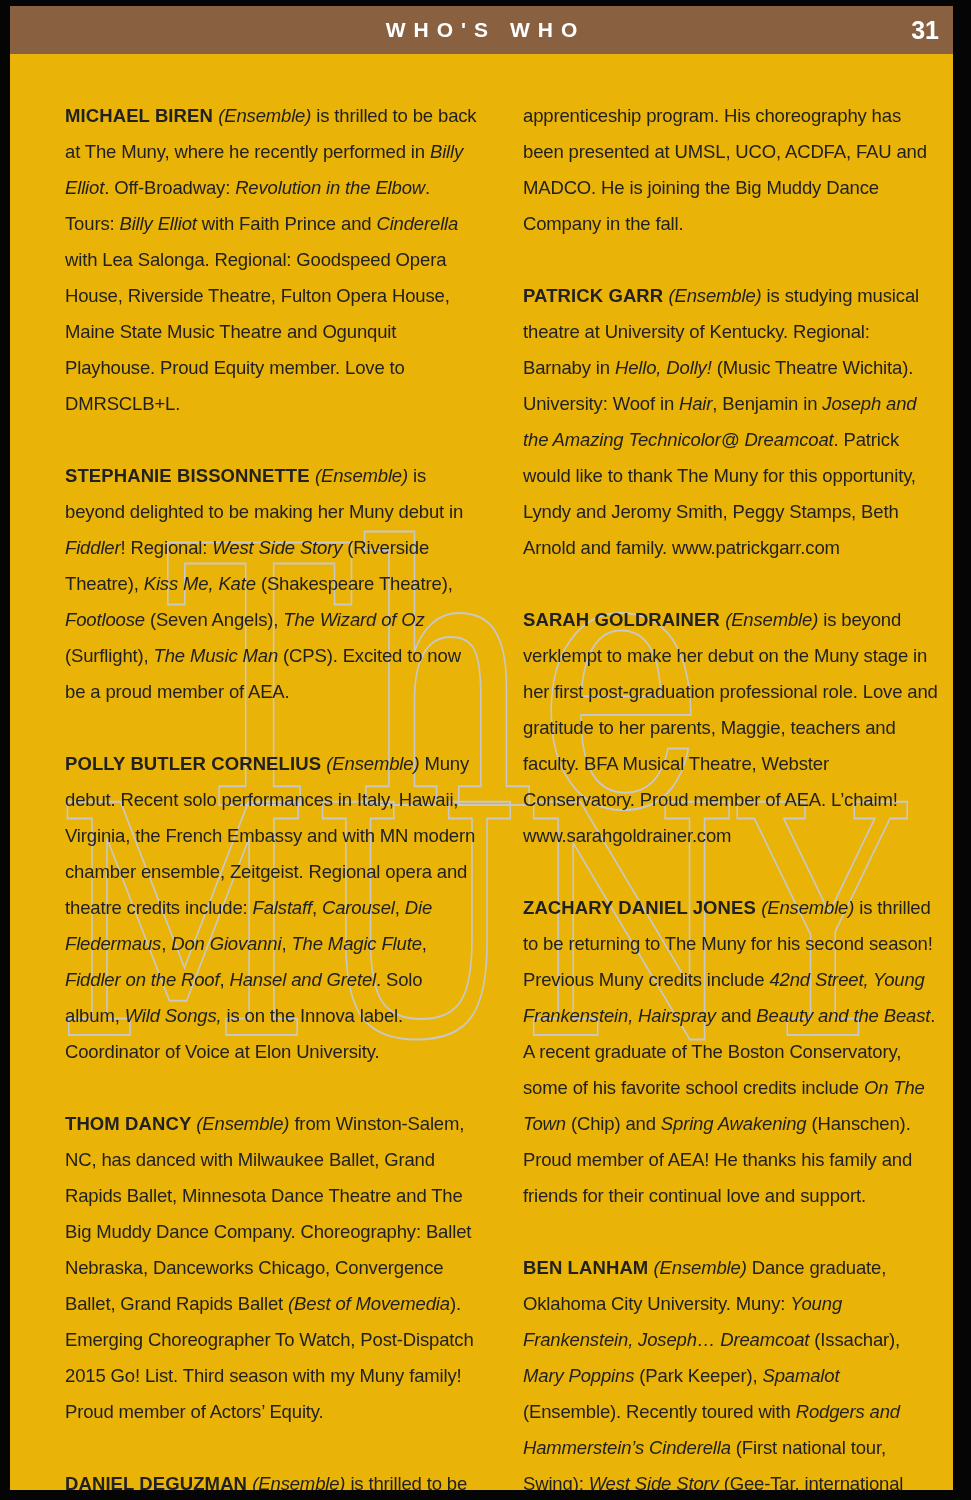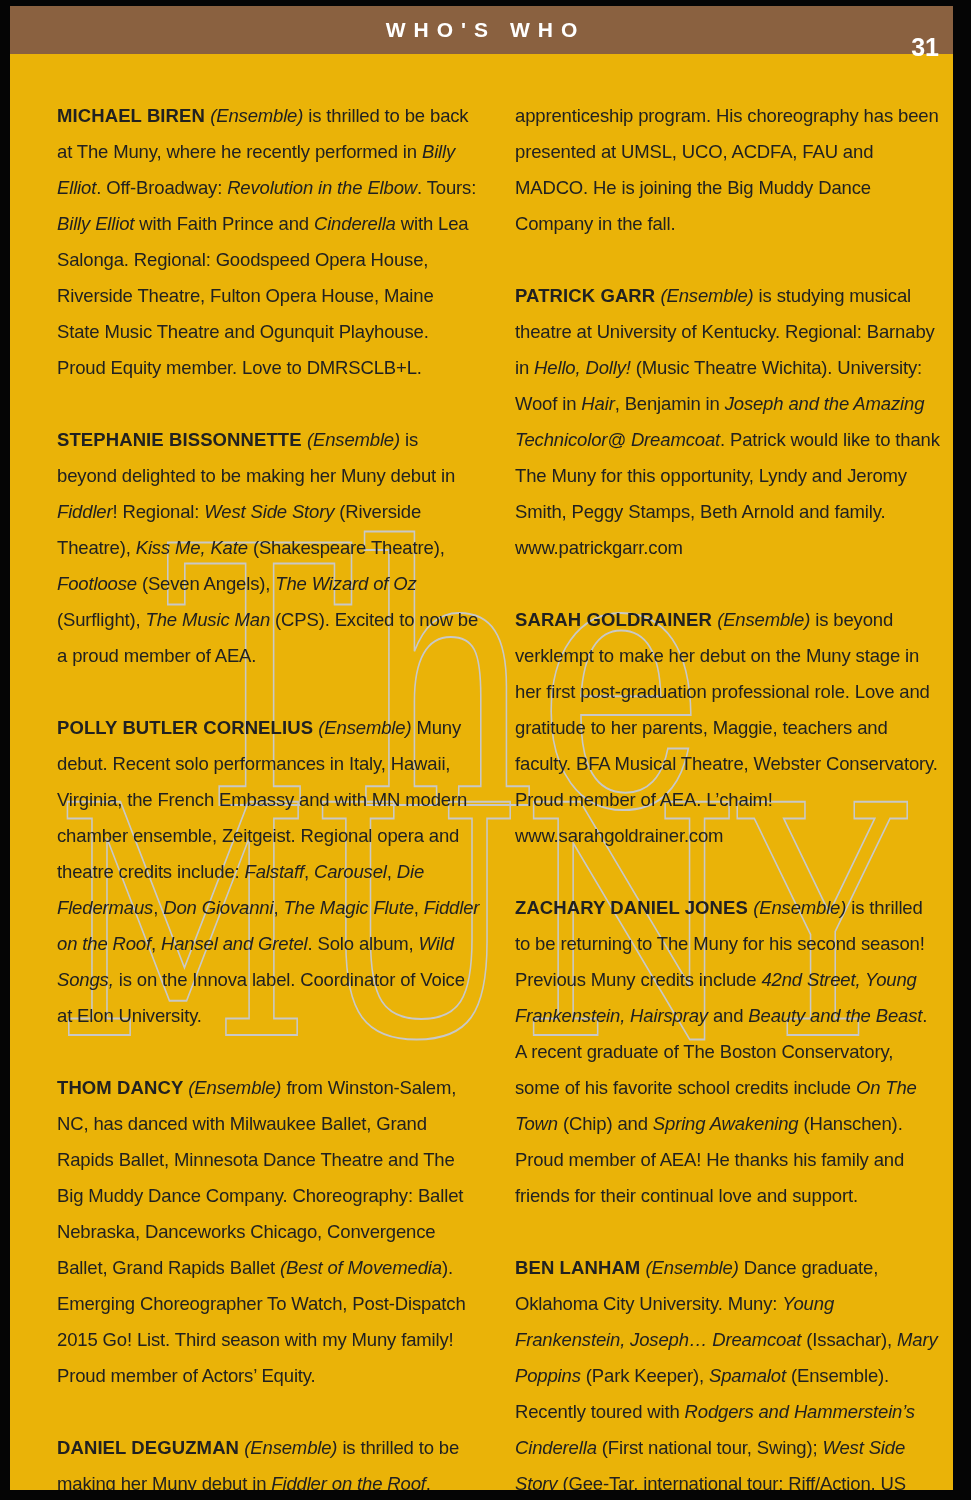--- a/index.html
+++ b/index.html
@@ -30,21 +30,21 @@
   .header-title {
     color: #ffffff;
     font-weight: bold;
     font-size: 21px;
     letter-spacing: 8px;
     text-indent: 8px;
     line-height: 48px;
   }
   .page-number {
     position: absolute;
-    right: 14px; top: 17px;
+    right: 14px; top: 0;
     color: #ffffff;
     font-weight: bold;
     font-size: 25px;
     line-height: 48px;
   }
   .watermark {
     position: absolute;
     left: 0; top: 0;
     z-index: 0;
     pointer-events: none;
@@ -58,21 +58,21 @@
     position: absolute;
     top: 92px;
     z-index: 1;
     color: #212121;
     font-size: 18.5px;
     line-height: 36px;
     letter-spacing: -0.15px;
   }
   .column.left  { left: 47px;  width: 424px; }
   .column.right { left: 505px; width: 426px; }
-  .bio { margin: 0 0 36px 0; }
+  .bio { margin: 0 0 36px 8px; }
   .run-b { font-weight: bold; letter-spacing: 0.1px; }
   .run-i { font-style: italic; }
 </style>
 </head>
 <body>
 
 <div class="page">
   <div class="inner">
 
     <div class="header-bar" style="background-color: rgb(138, 97, 64);">

